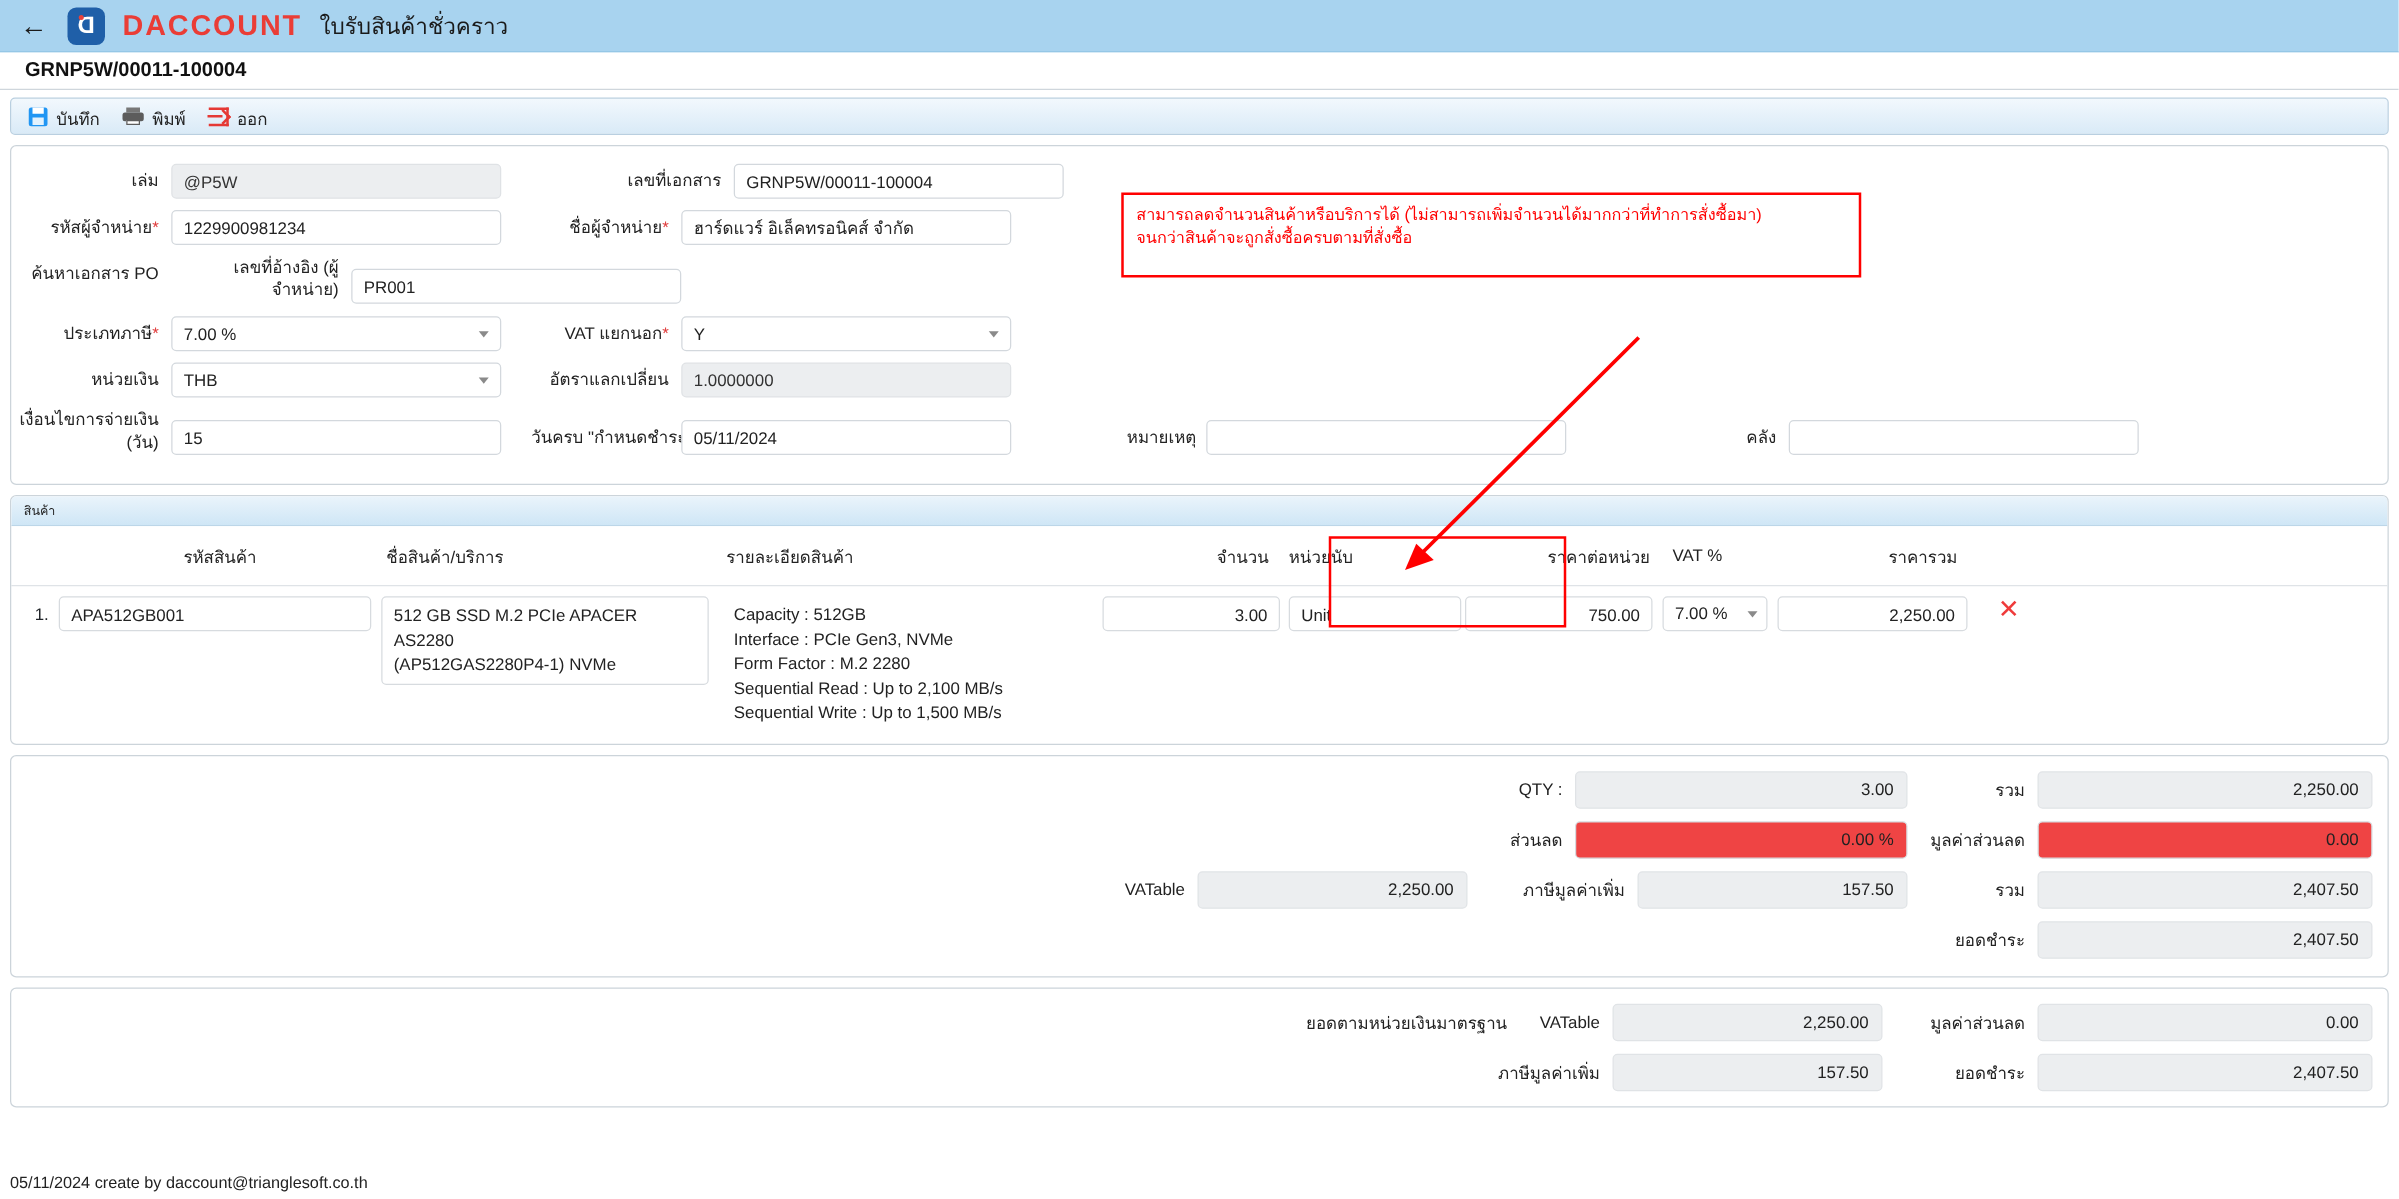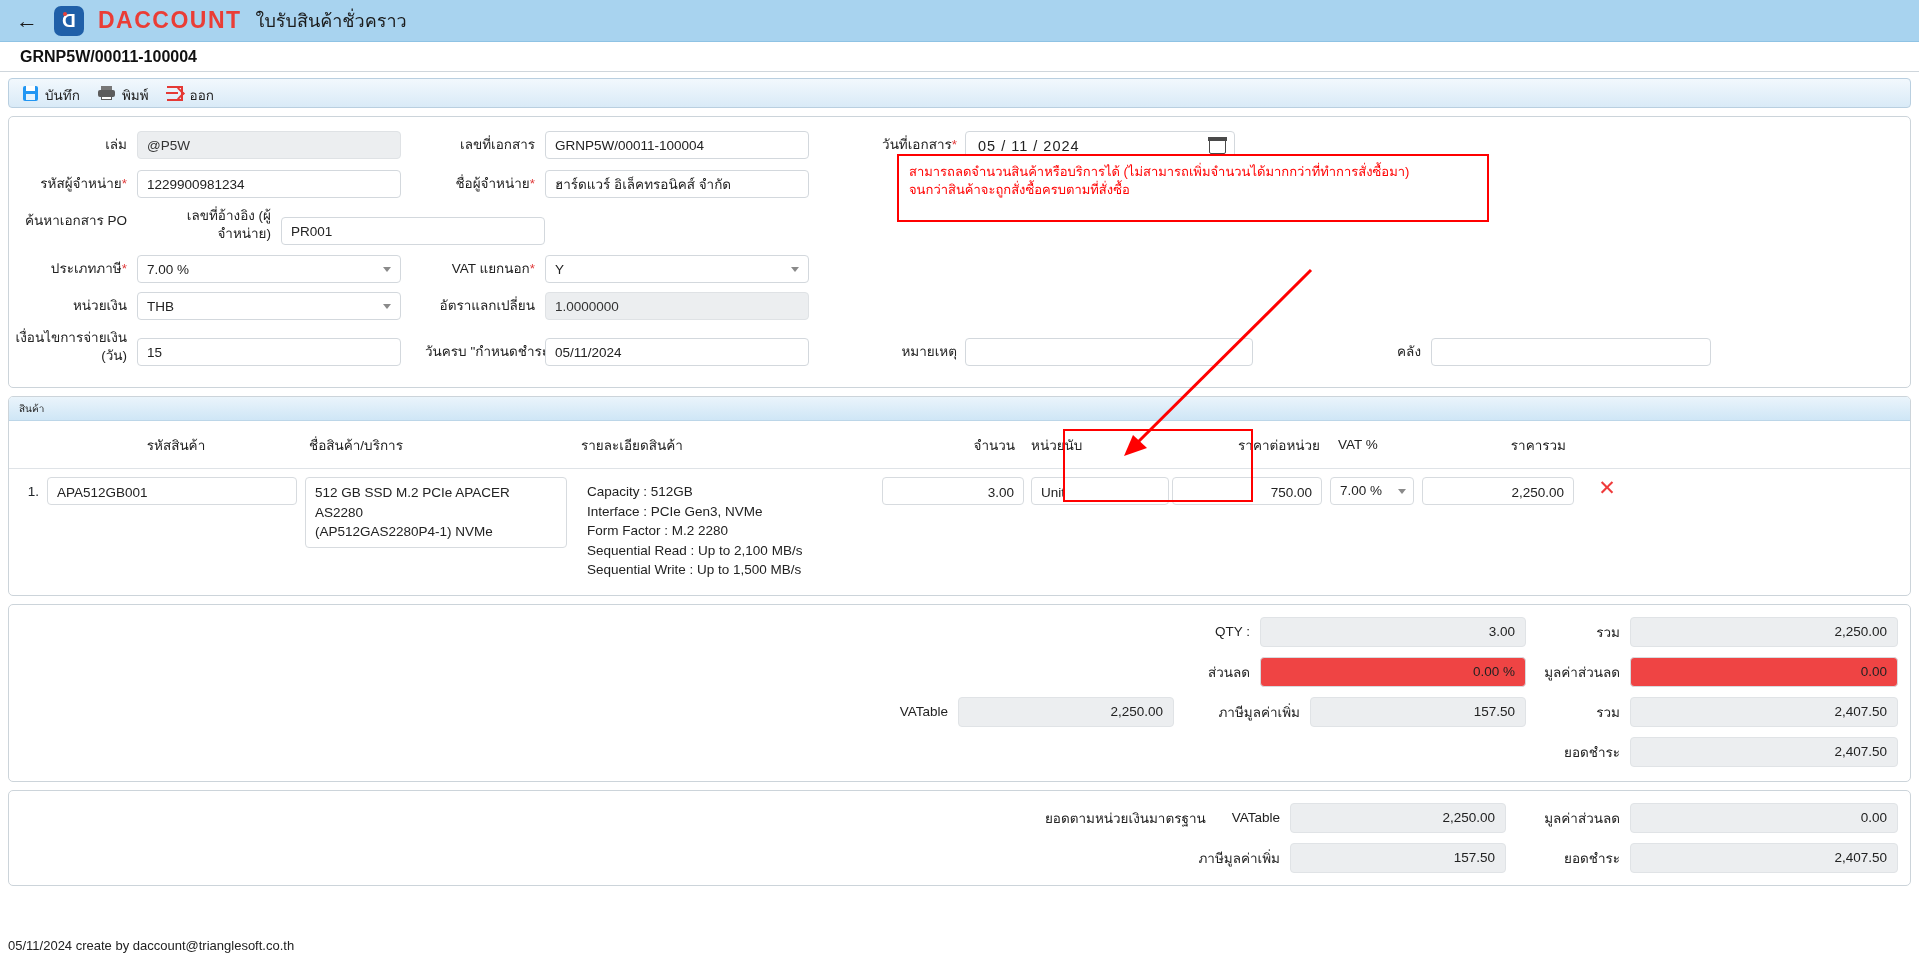--- a/index.html
+++ b/index.html
@@ -199,37 +199,28 @@
     </div>
     <div class="tbtn">
       <span class="ic-exit"></span>
       <span class="lbl">ออก</span>
     </div>
   </div>
 </div>
 
 <div class="panel form" style="height:272px;">
 
-  <div class="frow" style="margin-top:4px;">
+  <div class="frow" style="margin-top:4px;gap:42px;">
     <div class="fcell">
       <div class="lbl col1-lbl">เล่ม</div>
       <div class="ctl readonly col1-ctl">@P5W</div>
     </div>
     <div class="fcell" style="margin-left:24px;">
       <div class="lbl col2-lbl">เลขที่เอกสาร</div>
       <div class="ctl col2-ctl">GRNP5W/00011-100004</div>
-    </div>
-    <div class="fcell" style="margin-left:48px;">
-      <div class="lbl col3-lbl">
-        <span>วันที่เอกสาร</span><span class="req">*</span>
-      </div>
-      <div class="datectl">
-        <span class="dv">05 / 11 / 2024</span>
-        <span class="cal-ic"></span>
-      </div>
     </div>
   </div>
 
   <div class="frow" style="margin-top:8px;">
     <div class="fcell">
       <div class="lbl col1-lbl">
         <span>รหัสผู้จำหน่าย</span><span class="req">*</span>
       </div>
       <div class="ctl col1-ctl">1229900981234</div>
     </div>

